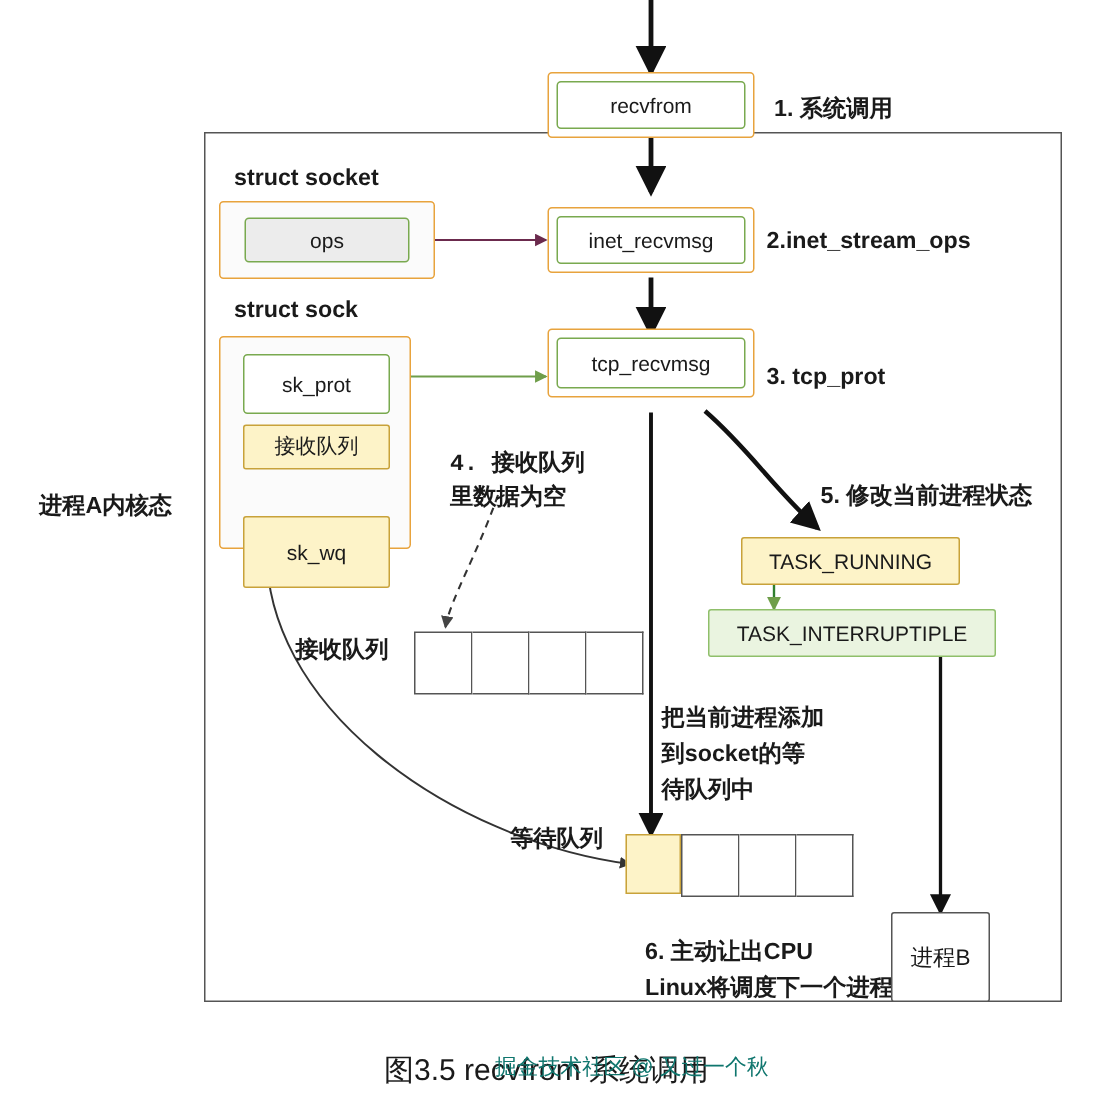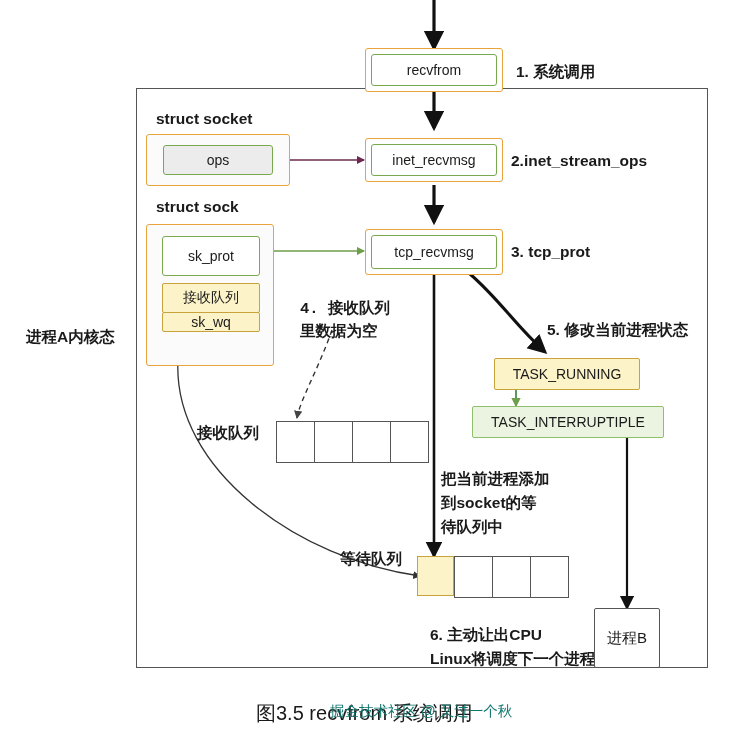--- a/index.html
+++ b/index.html
@@ -82,33 +82,33 @@
   <div class="node outer-frame" style="left:136px;top:88px;width:572px;height:580px;"></div>
 
   <div class="node box-orange" style="left:365px;top:48px;width:138px;height:44px;padding:5px;">
     <div class="node box-inner t14" style="position:static;width:100%;height:100%;">recvfrom</div>
   </div>
 
   <div class="node box-orange" style="left:365px;top:138px;width:138px;height:44px;padding:5px;">
     <div class="node box-inner t14" style="position:static;width:100%;height:100%;">inet_recvmsg</div>
   </div>
 
-  <div class="node box-orange" style="left:365px;top:229px;width:138px;height:46px;padding:5px;">
+  <div class="node box-orange" style="left:365px;top:219px;width:138px;height:46px;padding:5px;">
     <div class="node box-inner t14" style="position:static;width:100%;height:100%;">tcp_recvmsg</div>
   </div>
 
   <div class="lbl t16b" style="left:156px;top:110px;text-align:right;">struct socket</div>
   <div class="node group-box" style="left:146px;top:134px;width:144px;height:52px;"></div>
   <div class="node box-grey-inner t14" style="left:163px;top:145px;width:110px;height:30px;">ops</div>
 
   <div class="lbl t16b" style="left:156px;top:198px;">struct sock</div>
   <div class="node group-box" style="left:146px;top:224px;width:128px;height:142px;"></div>
   <div class="node box-inner t14" style="left:162px;top:236px;width:98px;height:40px;">sk_prot</div>
   <div class="node box-yellowfill t14" style="left:162px;top:283px;width:98px;height:30px;">接收队列</div>
-  <div class="node box-yellowfill t14" style="left:162px;top:312px;width:98px;height:20px;">sk_wq</div>
+  <div class="node box-yellowfill t14" style="left:162px;top:344px;width:98px;height:48px;">sk_wq</div>
 
   <div class="lbl t16b" style="left:516px;top:62px;">1. 系统调用</div>
   <div class="lbl t16b" style="left:511px;top:152px;">2.inet_stream_ops</div>
   <div class="lbl t16b" style="left:511px;top:243px;">3. tcp_prot</div>
   <div class="lbl t16b" style="left:300px;top:298px;white-space:pre-line;line-height:1.5;font-family:Liberation Mono, monospace;">4. 接收队列
 里数据为空</div>
   <div class="lbl t16b" style="left:520px;top:320px;margin-left:27px;">5. 修改当前进程状态</div>
   <div class="lbl t16b" style="left:430px;top:623px;white-space:pre-line;line-height:1.55;">6. 主动让出CPU
 Linux将调度下一个进程</div>
 

